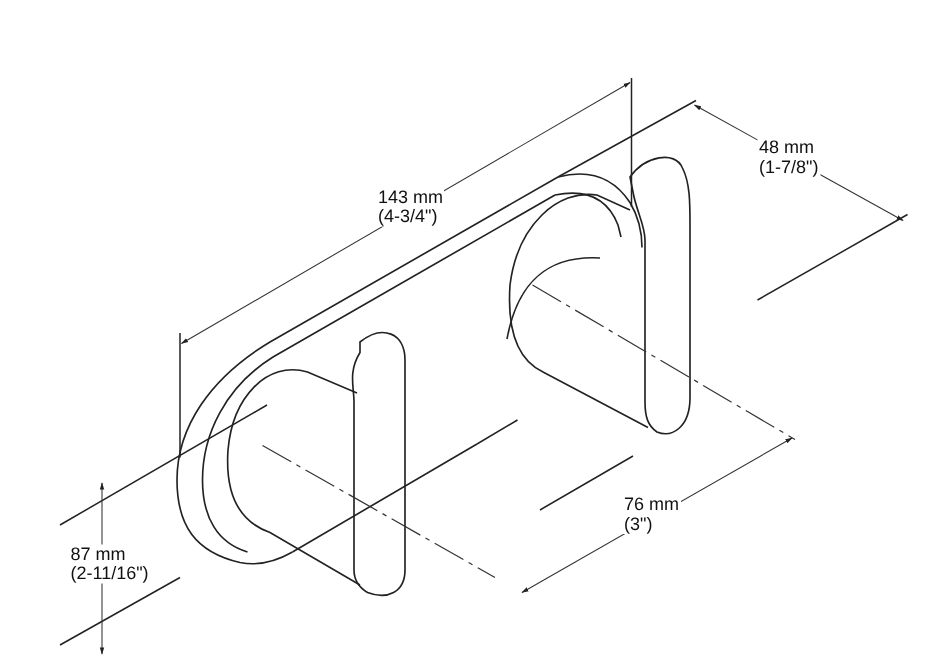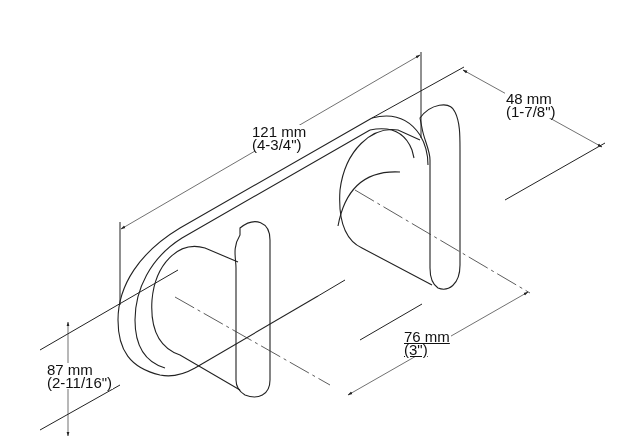--- a/index.html
+++ b/index.html
@@ -1,18 +1,18 @@
 <!DOCTYPE html>
 <html><head>
 <meta charset="utf-8">
 <style>
   html, body { margin: 0; padding: 0; background: #ffffff; }
   body { width: 628px; height: 440px; overflow: hidden; position: relative; font-family: "Liberation Sans", sans-serif; }
   #drawing { position: absolute; left: 0; top: 0; width: 628px; height: 440px; }
-  .label { position: absolute; font-size: 15px; line-height: 13px; color: #111; white-space: nowrap; background: #fff; padding: 0 1px; }
+  .label { position: absolute; font-size: 12px; line-height: 13px; color: #111; white-space: nowrap; background: #fff; padding: 0 1px; }
   .label span { display: block; }
   .ol { fill: none; stroke: #222; stroke-width: 1.1; }
   .dim { fill: none; stroke: #333; stroke-width: 0.7; }
   .ext { fill: none; stroke: #222; stroke-width: 1.0; }
   .center { fill: none; stroke: #333; stroke-width: 0.8; stroke-dasharray: 22 4 3 4; }
 </style>
 </head>
 <body>
 
 <svg id="drawing" viewBox="0 0 628 440" xmlns="http://www.w3.org/2000/svg">
@@ -62,30 +62,30 @@
   <g>
     <path class="ol" d="M338,226 C345,188 365,170 400,172"></path>
     <path class="ol" d="M420,118 C430,104 450,100 455,112 C460,122 460,135 460,150 L460,265 C460,285 448,292 438,288 C432,284 430,278 430,268 L430,160 C430,150 424,140 422,128 Z" fill="#fff"></path>
     <path class="ol" d="M420,140 L398,130 C372,126 345,150 340,190 C338,220 345,240 362,248 L432,285" fill="#fff"></path>
     <line class="center" x1="355" y1="190" x2="530" y2="293"></line>
     <line class="ext" x1="318" y1="296" x2="345" y2="280"></line>
   </g>
 </svg>
 
 <div class="label" style="left:251px; top:125px;">
-  <span>121 mm</span>
+  <span>143 mm</span>
   <span>(4-3/4")</span>
 </div>
 
 <div class="label" style="left:505px; top:92px;">
   <span>48 mm</span>
   <span>(1-7/8")</span>
 </div>
 
 <div class="label" style="left:46px; top:363px;">
   <span>87 mm</span>
   <span>(2-11/16")</span>
 </div>
 
-<div class="label" style="left:403px; top:330px;text-decoration:underline;">
+<div class="label" style="left:415px; top:330px;">
   <span>76 mm</span>
   <span>(3")</span>
 </div>
 
 </body></html>

